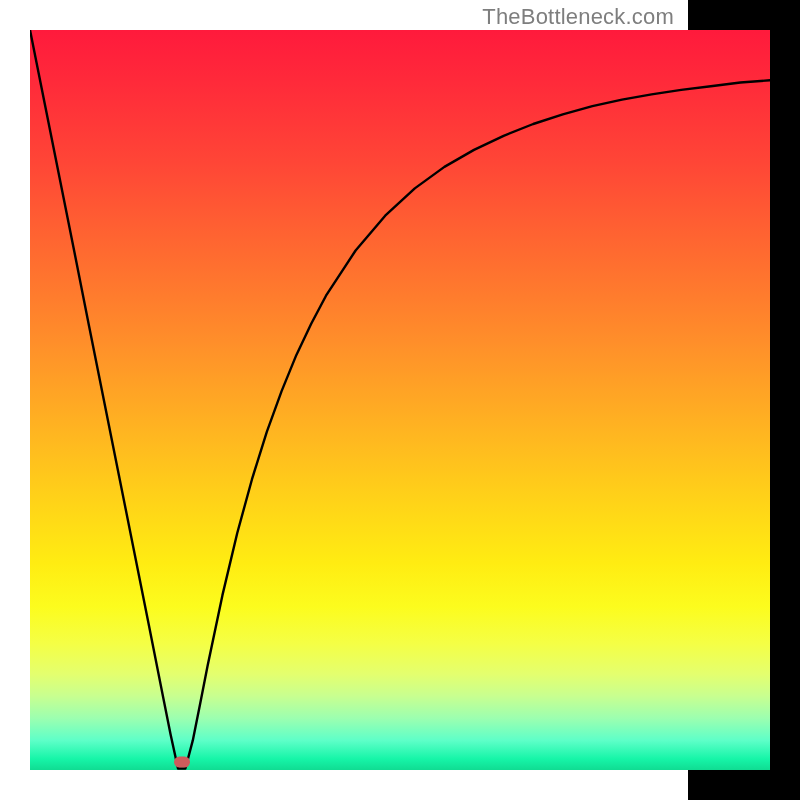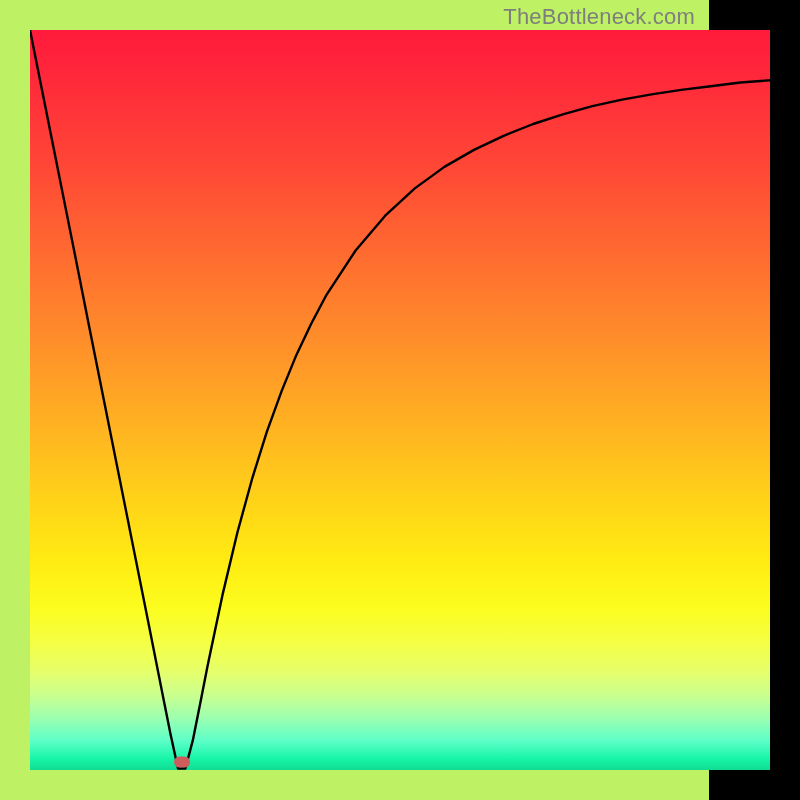--- a/index.html
+++ b/index.html
@@ -8,22 +8,21 @@
     width: 800px;
     height: 800px;
     background: #000;
     overflow: hidden;
     font-family: Arial, Helvetica, sans-serif;
   }
   .frame {
     position: relative;
     width: 688px;
     height: 800px;
-    background: #bef264;
-    padding-left: 21px;
+    background: #ffffff;
   }
   .plot-area {
     position: absolute;
     left: 30px;
     top: 30px;
     width: 740px;
     height: 740px;
     overflow: hidden;
   }
   .gradient {

